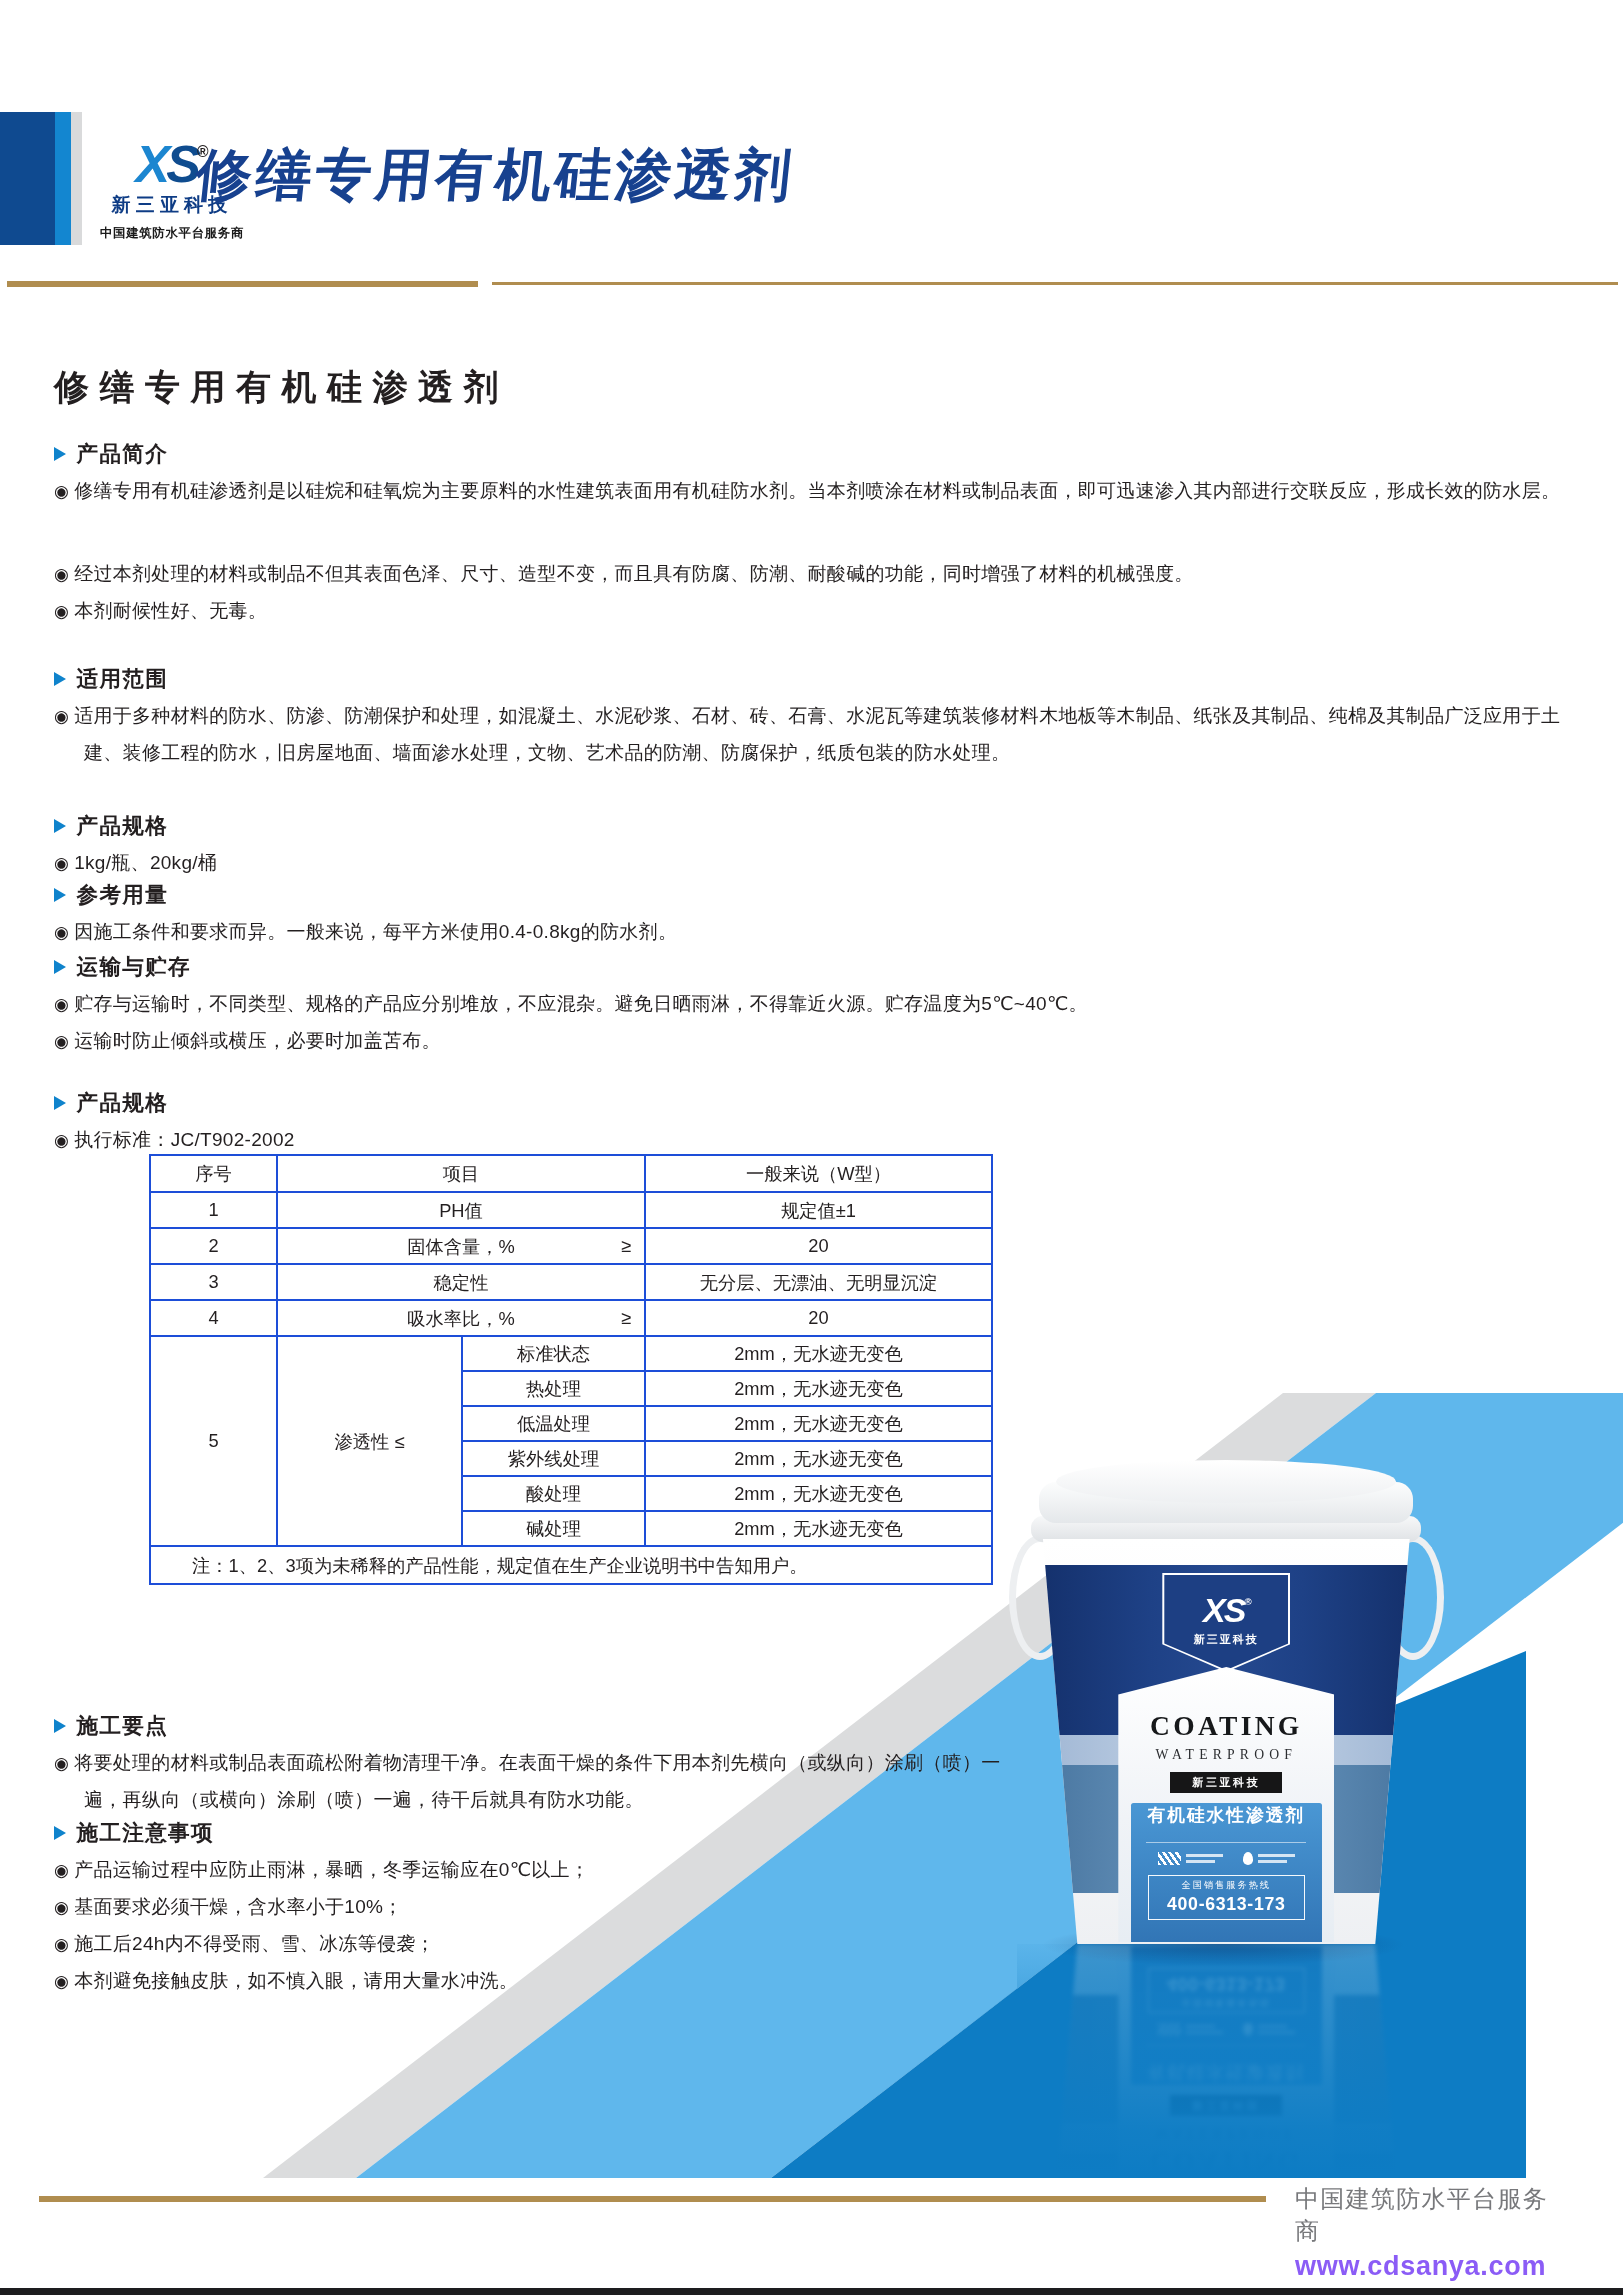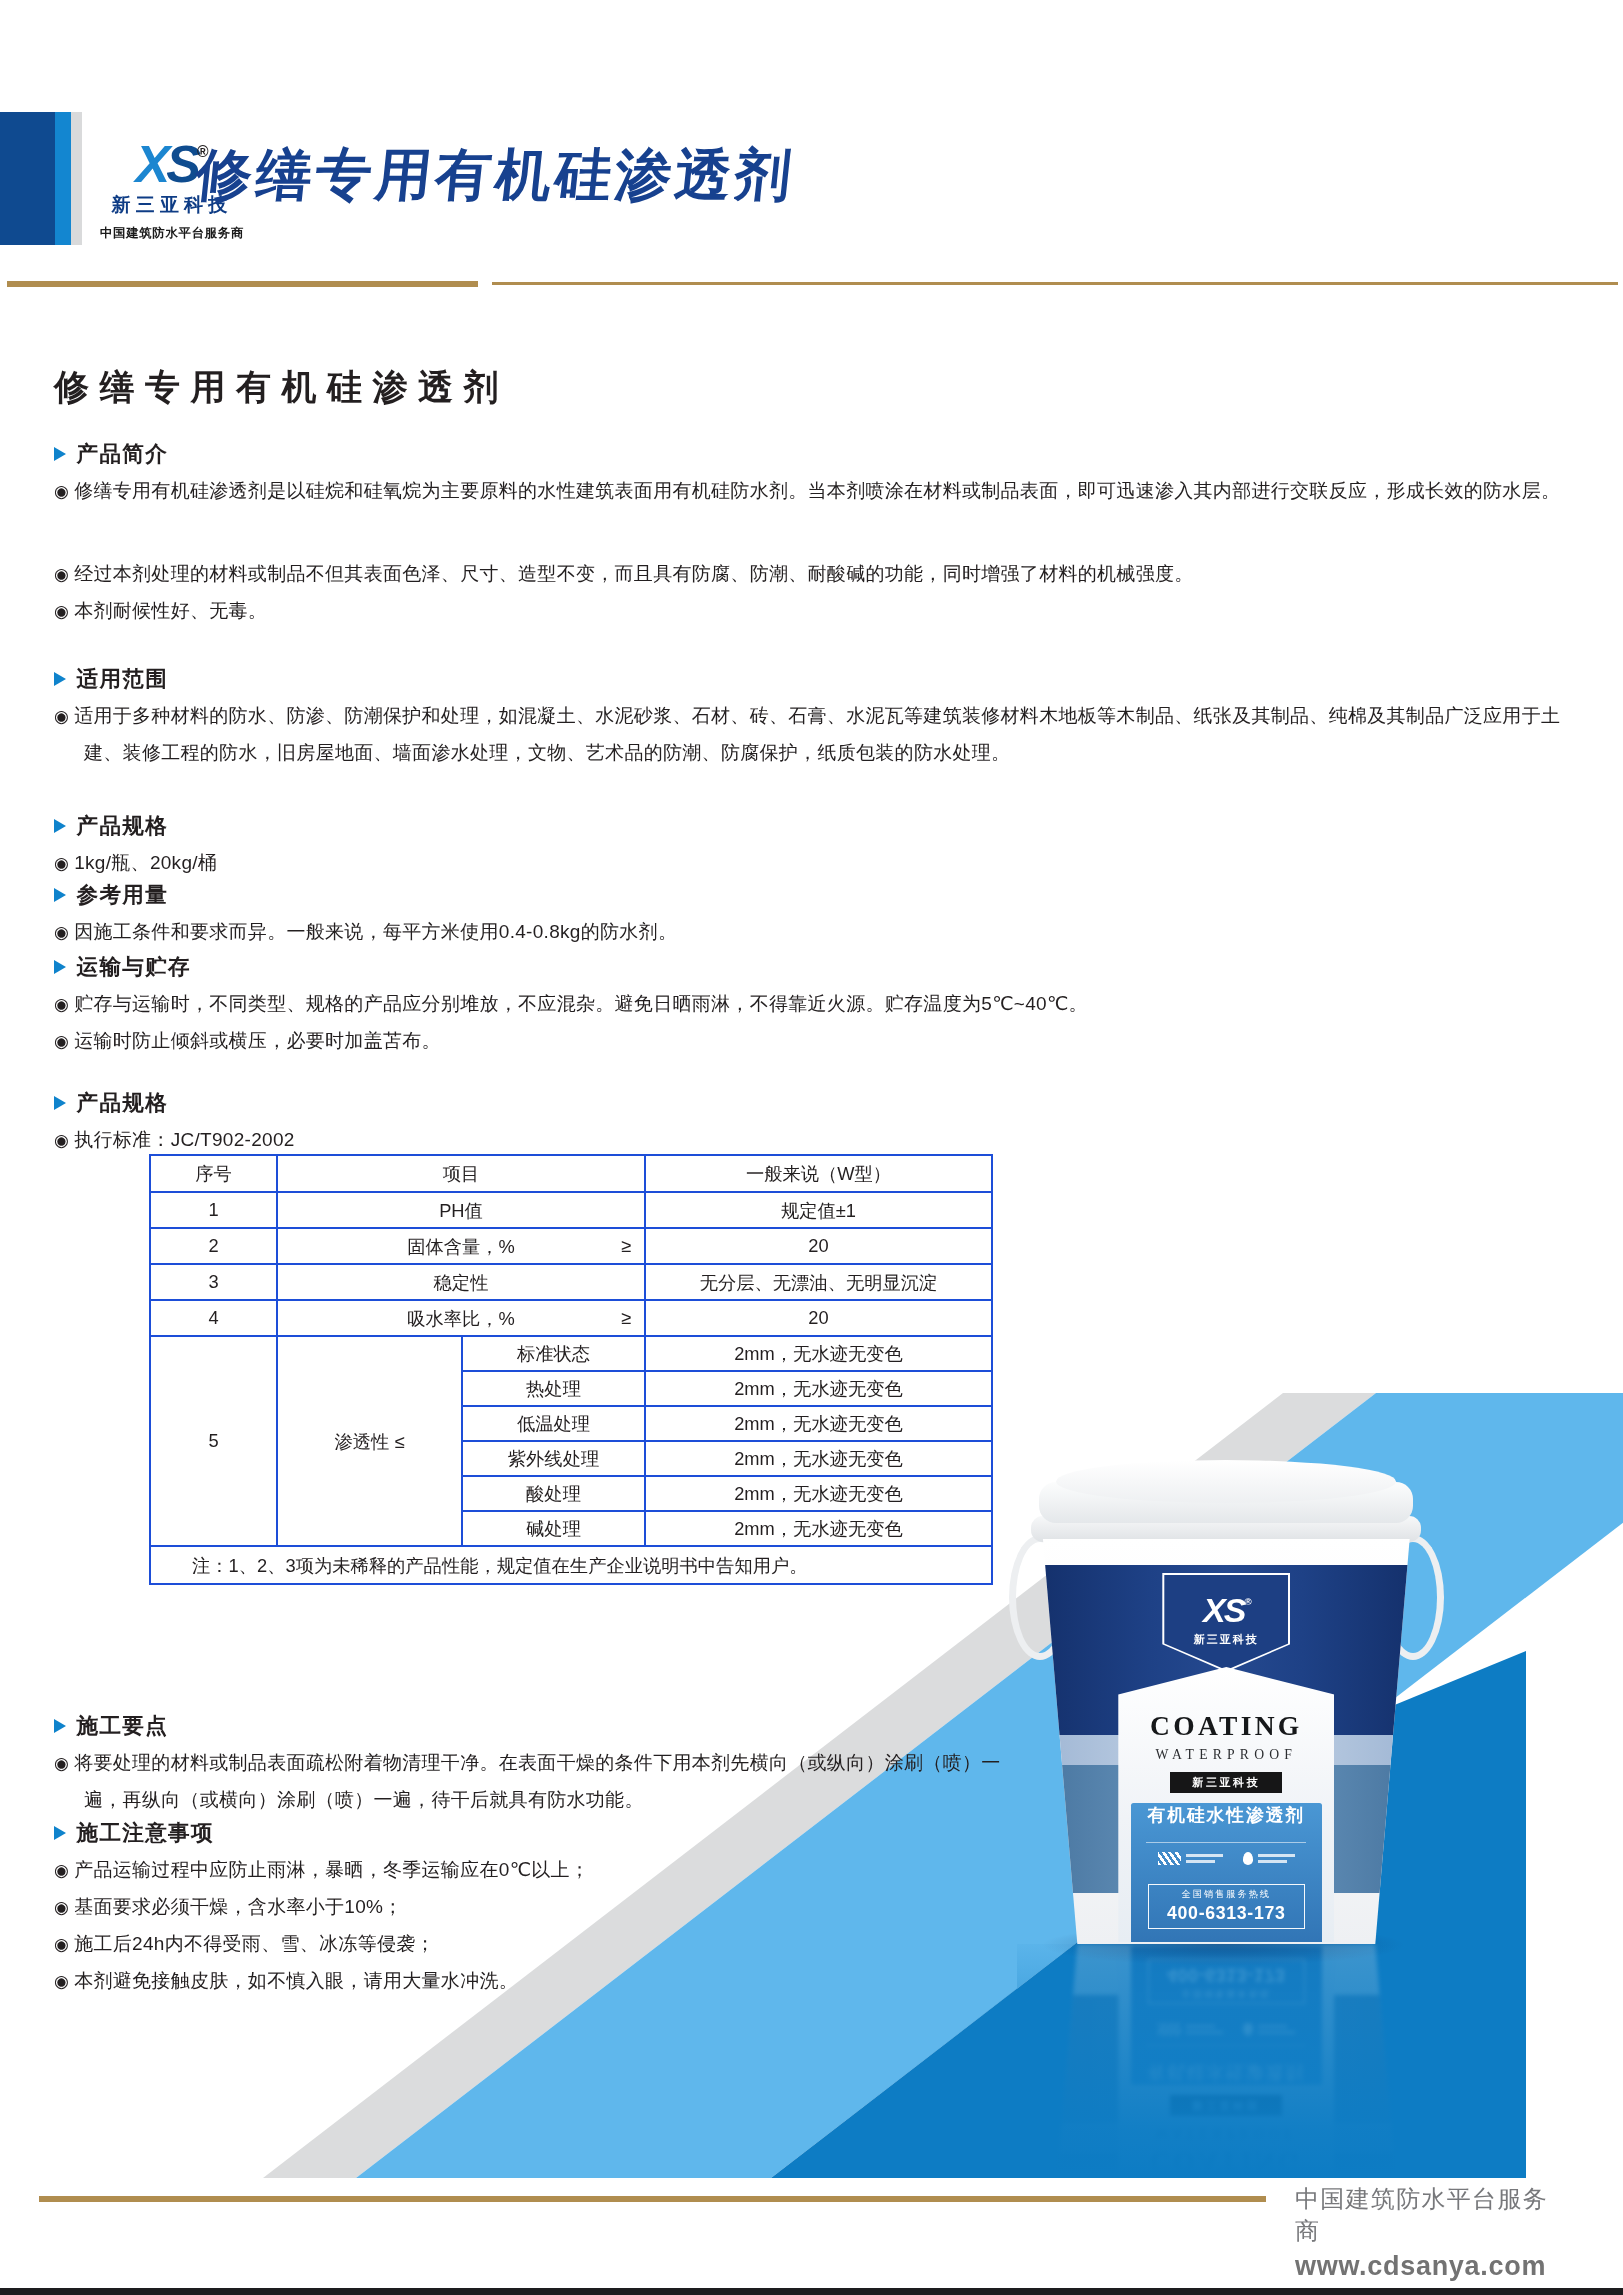--- a/index.html
+++ b/index.html
@@ -91,35 +91,35 @@
         background:linear-gradient(180deg,#4a97d4,#2d6fb0);}
   .b-prodname{font-size:17.7px;font-weight:700;letter-spacing:2px;}
   .b-div{margin:15.7px auto 0;width:160px;height:0.7px;background:rgba(255,255,255,.55);}
   .b-icons{display:flex;justify-content:center;align-items:center;gap:19.6px;margin-top:9.2px;}
   .b-icon-group{display:flex;align-items:center;gap:5.2px;}
   .b-hatch{width:23.5px;height:13px;background:repeating-linear-gradient(55deg,#fff 0 2.6px,transparent 2.6px 5.2px);}
   .b-drop{width:9.8px;height:12.4px;background:#fff;border-radius:50% 50% 50% 50%/62% 62% 38% 38%;}
   .b-mini{display:flex;flex-direction:column;gap:3.3px;}
   .b-mini i{display:block;width:37px;height:2.6px;background:rgba(255,255,255,.78);}
   .b-mini i:last-child{width:29px;}
-  .b-hotline{margin:19px auto 0;width:152px;border:1.3px solid rgba(255,255,255,.95);padding:3.3px 1.3px 4.6px;}
+  .b-hotline{margin:10px auto 0;width:152px;border:1.3px solid rgba(255,255,255,.95);padding:3.3px 1.3px 4.6px;}
   .b-hot-label{font-size:9.2px;letter-spacing:2px;}
   .b-hot-num{font-size:17.7px;font-weight:700;letter-spacing:0.7px;margin-top:1.3px;}
   .b-shadow{position:absolute;left:1040px;top:1924px;width:366px;height:42px;z-index:4;
         background:radial-gradient(ellipse at center,rgba(9,38,88,.5) 0%,rgba(9,38,88,0) 70%);}
   .refl{position:absolute;left:1017px;top:1944px;width:419px;height:233px;overflow:hidden;z-index:4;}
   .refl .bucket{transform:scaleY(-1);opacity:.22;filter:blur(2px);}
   .refl::after{content:"";position:absolute;inset:0;
         background:linear-gradient(180deg,rgba(13,124,196,.05) 0%,rgba(13,124,196,.9) 80%,#0D7CC4 100%);}
 
   
   .foot-rule{position:absolute;left:39px;top:2196px;width:1227px;height:5.9px;background:#B08D4F;z-index:2;}
   .foot-text{position:absolute;left:1295px;top:2183px;width:275px;z-index:2;}
   .foot-cn{font-size:24px;color:#77787B;letter-spacing:1.3px;}
-  .foot-url{font-size:27px;font-weight:700;color:#737373;letter-spacing:0.7px;margin-top:3.9px;}
+  .foot-url{font-size:27px;font-weight:700;color:#8b5cf6;letter-spacing:0.7px;margin-top:3.9px;}
   .bottom-bar{position:absolute;left:0;top:2288px;width:1624px;height:7.8px;background:#1d1d1f;z-index:2;}
 
   .z3{z-index:3;}
 </style>
 </head>
 <body>
 
 <div class="page">
 
   <div class="bg-art">

